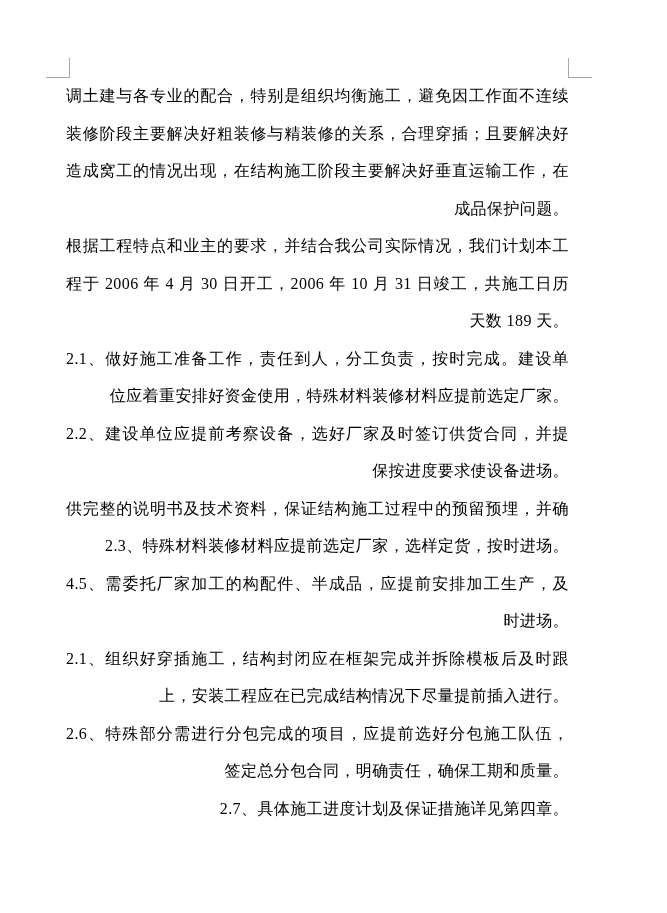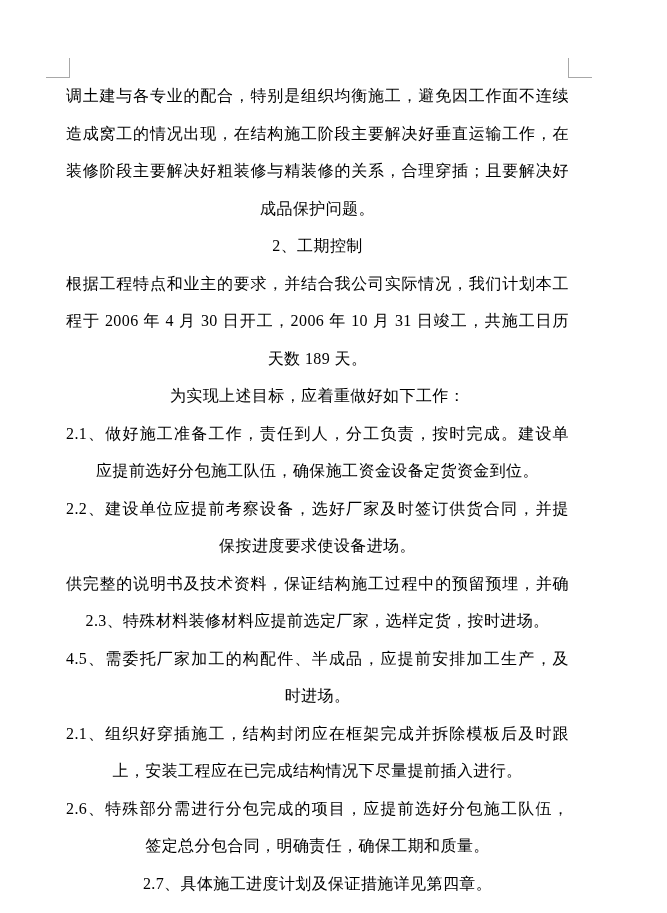--- a/index.html
+++ b/index.html
@@ -45,56 +45,50 @@
     color: #000000;
     font-size: 16px;
     line-height: 37.5px;
     letter-spacing: 0.4px;
   }
   .paragraph {
     margin: 0;
     padding: 0;
   }
   .line {
-    text-align: center;
+    text-align: right;
   }
   
   .line.stretch {
     text-align: justify;
     text-align-last: justify;
     text-justify: inter-character;
   }
 </style>
 </head>
 <body>
 
 <div class="page" style="background: rgb(255, 255, 255);">
   <div class="crop-mark top-left" style="border-color: rgb(168, 168, 168);"></div>
   <div class="crop-mark top-right" style="border-color: rgb(168, 168, 168);"></div>
   <div class="text-area" id="text-area" style="color: rgb(0, 0, 0);">
       <div class="paragraph">
         <div class="line stretch">调土建与各专业的配合，特别是组织均衡施工，避免因工作面不连续</div>
+        <div class="line stretch">装修阶段主要解决好粗装修与精装修的关系，合理穿插；且要解决好</div>
         <div class="line stretch">造成窝工的情况出现，在结构施工阶段主要解决好垂直运输工作，在</div>
-        <div class="line stretch">装修阶段主要解决好粗装修与精装修的关系，合理穿插；且要解决好</div>
         <div class="line">成品保护问题。</div>
-      </div>
-      <div class="paragraph">
-        <div class="line">2、工期控制</div>
       </div>
       <div class="paragraph">
         <div class="line stretch">根据工程特点和业主的要求，并结合我公司实际情况，我们计划本工</div>
         <div class="line stretch">程于 2006 年 4 月 30 日开工，2006 年 10 月 31 日竣工，共施工日历</div>
         <div class="line">天数 189 天。</div>
       </div>
       <div class="paragraph">
-        <div class="line">为实现上述目标，应着重做好如下工作：</div>
-      </div>
-      <div class="paragraph">
         <div class="line stretch">2.1、做好施工准备工作，责任到人，分工负责，按时完成。建设单</div>
-        <div class="line">应提前选好分包施工队伍，确保施工资金设备定货资金到位。</div>
+        <div class="line">位应着重安排好资金使用，特殊材料装修材料应提前选定厂家。</div>
       </div>
       <div class="paragraph">
         <div class="line stretch">2.2、建设单位应提前考察设备，选好厂家及时签订供货合同，并提</div>
         <div class="line">保按进度要求使设备进场。</div>
         <div class="line stretch">供完整的说明书及技术资料，保证结构施工过程中的预留预埋，并确</div>
       </div>
       <div class="paragraph">
         <div class="line">2.3、特殊材料装修材料应提前选定厂家，选样定货，按时进场。</div>
       </div>
       <div class="paragraph">

